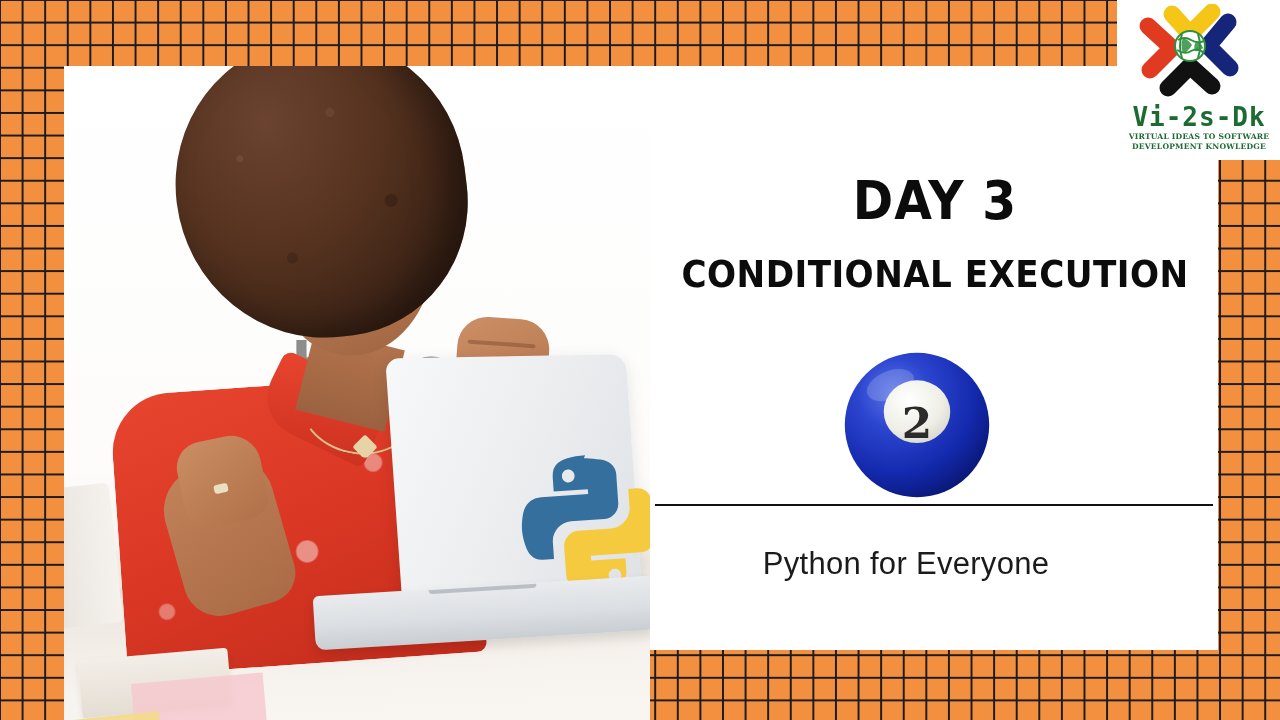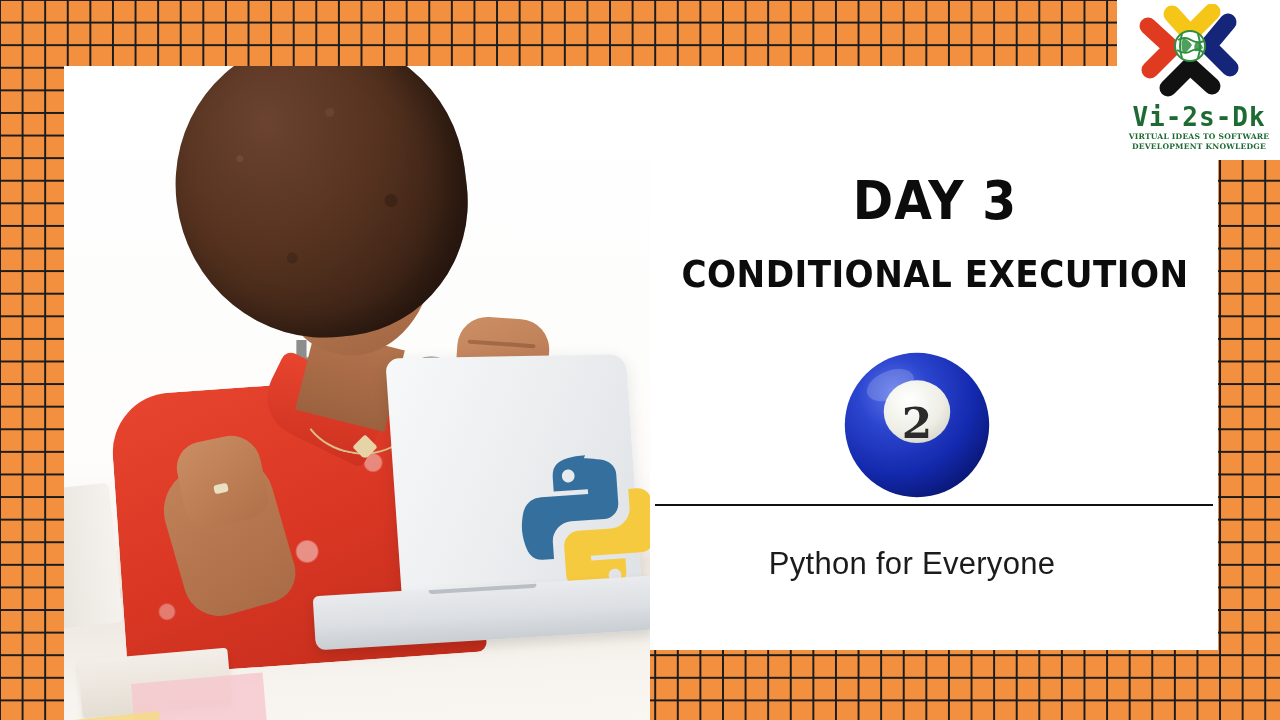--- a/index.html
+++ b/index.html
@@ -331,21 +331,20 @@
   }
   .subtitle {
     position: absolute;
     left: 650px; top: 546px; width: 512px;
     text-align: center;
     font-family: "Liberation Sans", sans-serif;
     font-weight: 400;
     font-size: 31px;
     color: #1b1b1b;
     letter-spacing: .3px;
-    margin-left: 6px;
   }
 
   
   .ball {
     position: absolute;
     left: 841px; top: 349px;
     width: 152px; height: 152px;
   }
 
   

